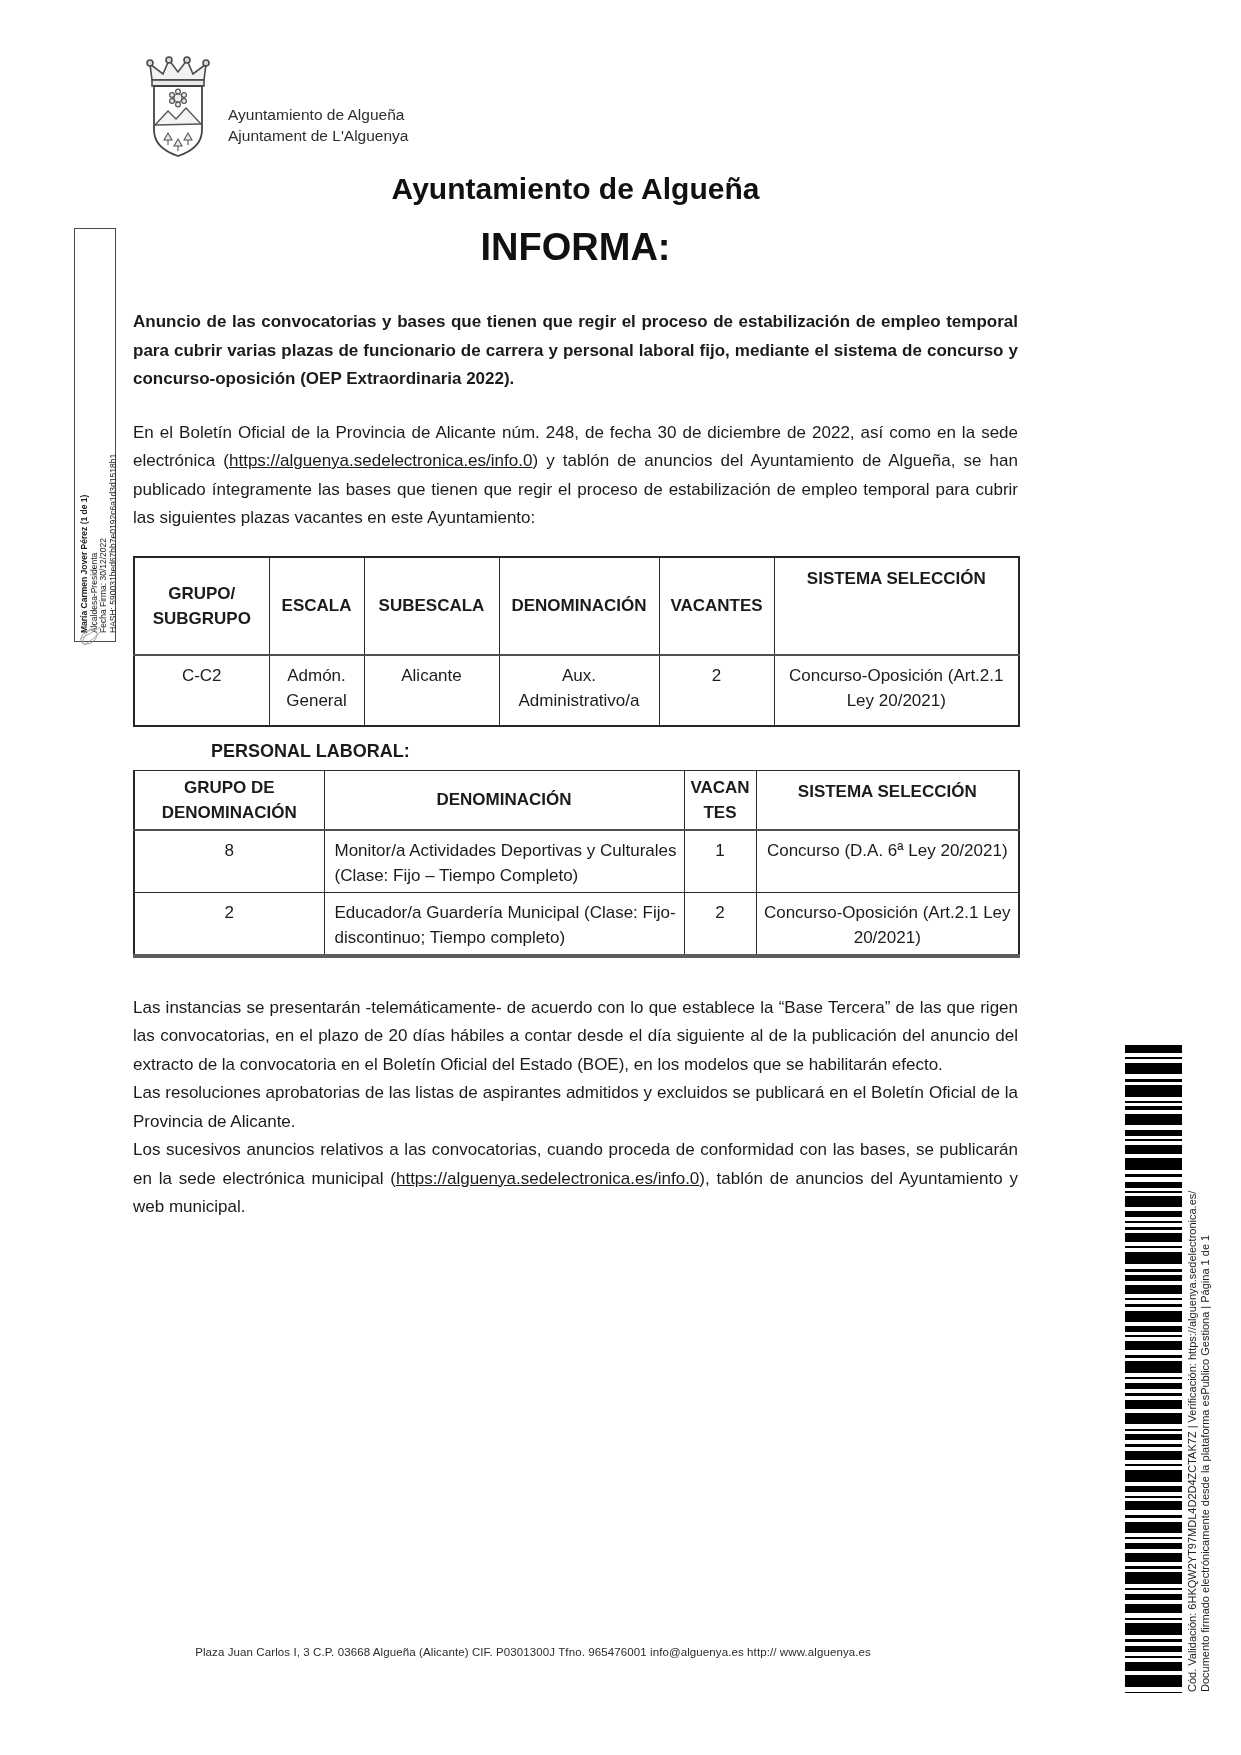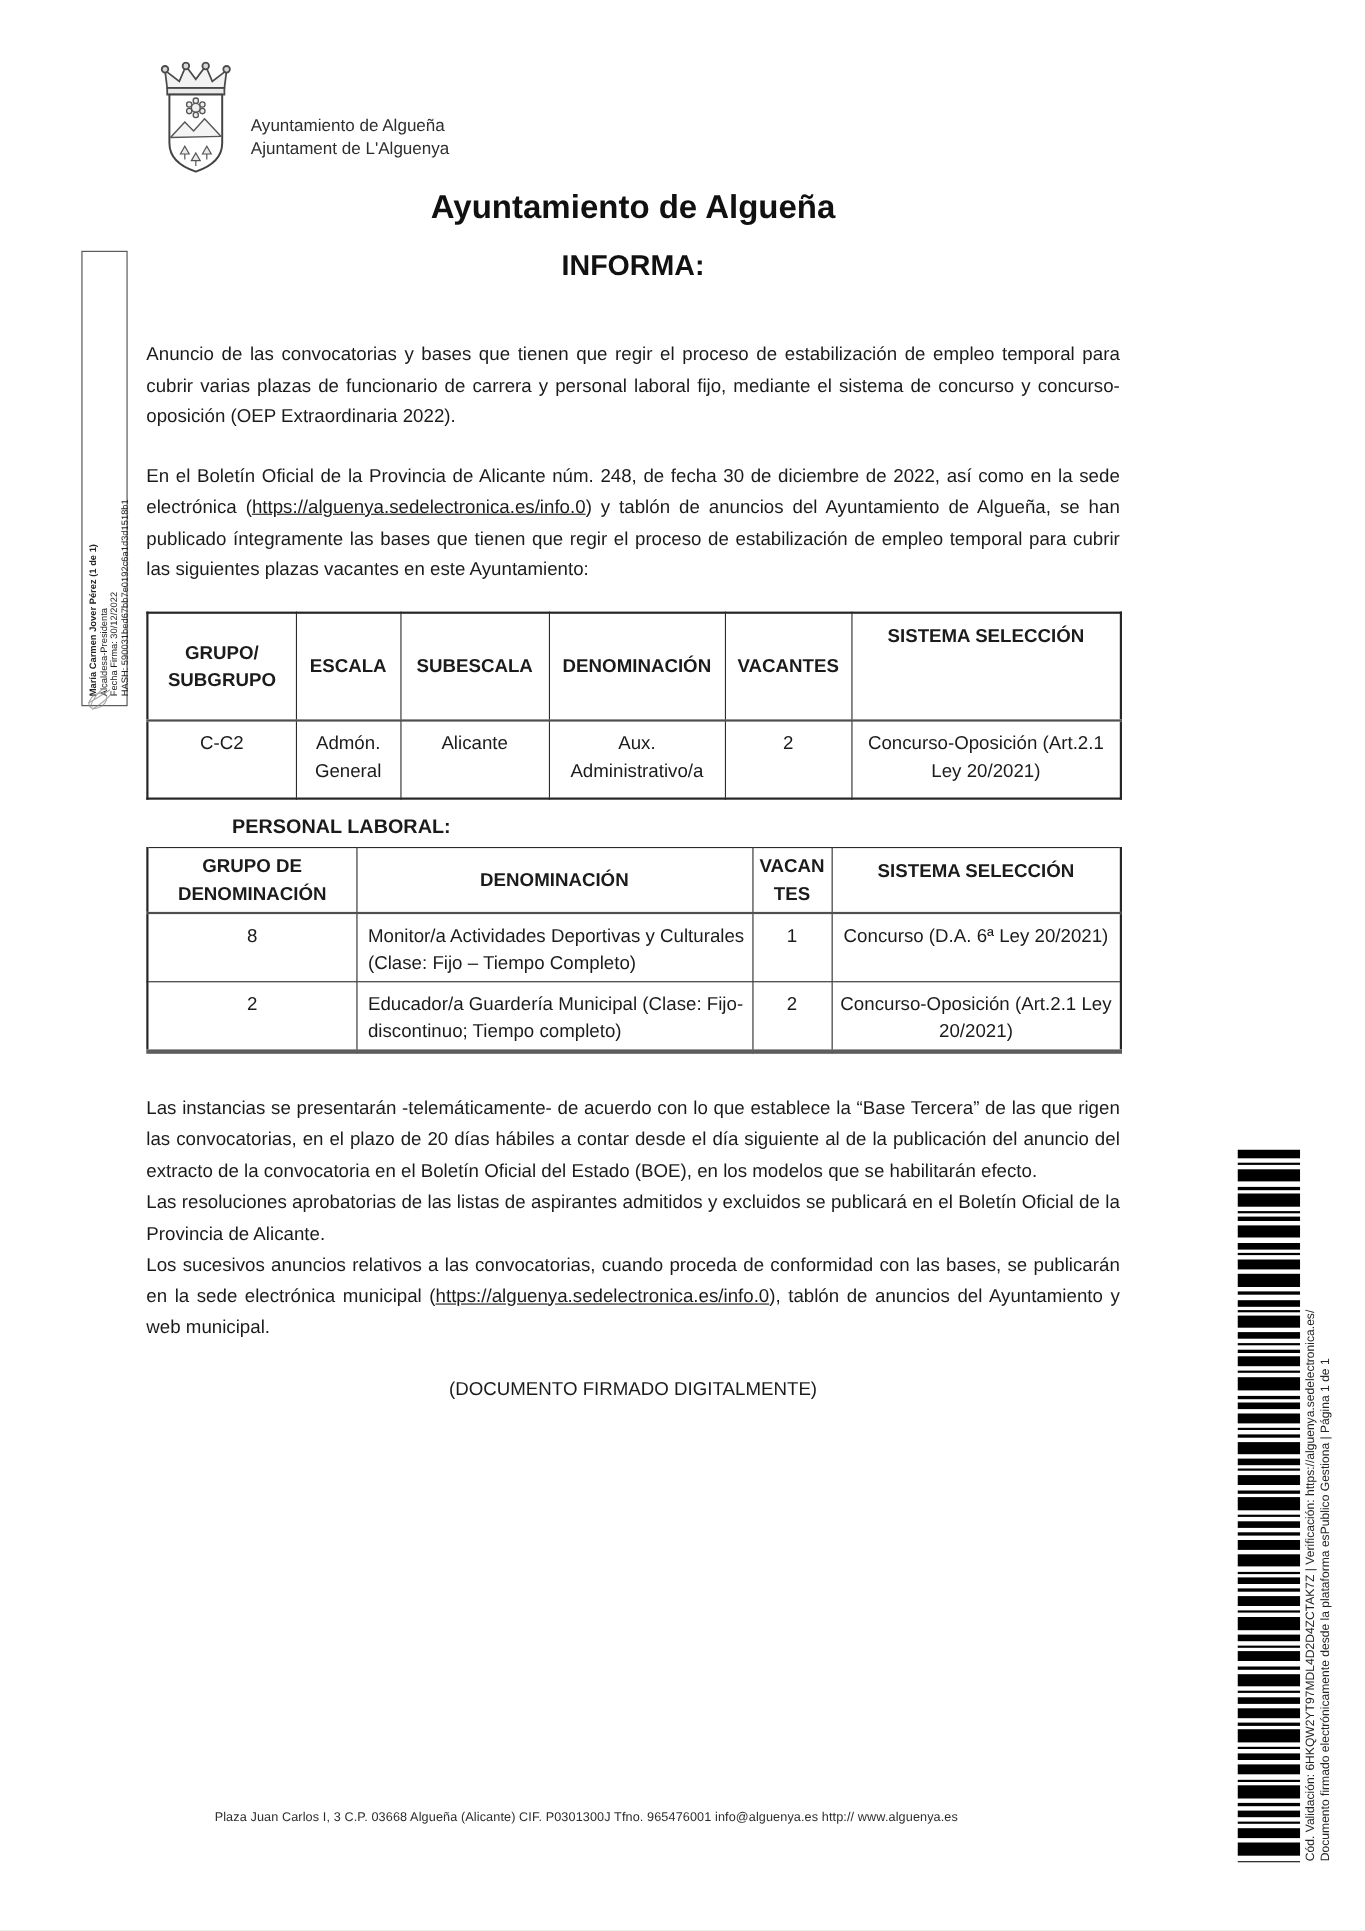--- a/index.html
+++ b/index.html
@@ -7,34 +7,34 @@
     position:relative;width:1241px;height:1755px;margin:0 auto;background:#ffffff;
     font-family:"Liberation Sans","DejaVu Sans",sans-serif;color:#1b1b1b;overflow:hidden;
   }
   
   .logo{position:absolute;left:138px;top:56px;display:flex;align-items:center;}
   .logo svg{display:block;}
   .logo-text{margin-left:10px;margin-top:34px;font-size:15.5px;line-height:21px;color:#2e2e2e;}
   
   .title-wrap{position:absolute;left:133px;top:172px;width:885px;text-align:center;}
   .doc-title{font-size:30px;font-weight:bold;color:#111;}
-  .doc-subtitle{margin-top:20px;font-size:26px;font-weight:bold;color:#111;}
+  .doc-subtitle{margin-top:20px;font-size:38px;font-weight:bold;color:#111;}
   
   .sig-box{position:absolute;left:74px;top:228px;width:40px;height:412px;border:1px solid #4a4a4a;}
   .sig-rot{
     position:absolute;left:5px;top:404px;width:396px;
     transform:rotate(-90deg);transform-origin:0 0;
     font-size:8.5px;line-height:9.6px;color:#222;white-space:nowrap;
   }
   .sig-rot .b{font-weight:bold;}
   .sig-stamp{position:absolute;left:1px;bottom:-8px;opacity:.75;}
   
   .main{position:absolute;left:133px;top:300px;width:885px;font-size:17px;line-height:28.5px;text-align:justify;}
   .main p{margin:0;}
-  .p1{font-weight:normal;margin-top:8px !important;}
+  .p1{font-weight:bold;margin-top:8px !important;}
   .p2{margin-top:25px !important;}
   .link{text-decoration:underline;}
   .sec-heading{margin-top:29px !important;padding-left:78px;font-weight:bold;font-size:18px;line-height:22px;text-align:left;}
   .sec-heading.lab{margin-top:13px !important;}
   
   table{border-collapse:collapse;width:885px;table-layout:fixed;font-size:17px;line-height:25px;}
   th,td{border:1.5px solid #2b2b2b;text-align:center;padding:4px 6px;word-wrap:break-word;}
   th{font-weight:bold;vertical-align:middle;}
   th:last-child{vertical-align:top;padding-top:8px;}
   td{vertical-align:top;padding-top:7px;}
@@ -195,21 +195,20 @@
             <td>2</td>
             <td>Concurso-Oposición (Art.2.1 Ley 20/2021)</td>
           </tr>
         </tbody>
     </table>
 
     <p class="p3">Las instancias se presentarán -telemáticamente- de acuerdo con lo que establece la “Base Tercera” de las que rigen las convocatorias, en el plazo de 20 días hábiles a contar desde el día siguiente al de la publicación del anuncio del extracto de la convocatoria en el Boletín Oficial del Estado (BOE), en los modelos que se habilitarán efecto.</p>
     <p>Las resoluciones aprobatorias de las listas de aspirantes admitidos y excluidos se publicará en el Boletín Oficial de la Provincia de Alicante.</p>
     <p><span>Los sucesivos anuncios relativos a las convocatorias, cuando proceda de conformidad con las bases, se publicarán en la sede electrónica municipal (</span><span class="link">https://alguenya.sedelectronica.es/info.0</span><span>), tablón de anuncios del Ayuntamiento y web municipal.</span></p>
 
-    <div class="signed-line">(DOCUMENTO FIRMADO DIGITALMENTE)</div>
   </div>
 
   <div class="footer">Plaza Juan Carlos I, 3   C.P. 03668   Algueña (Alicante)   CIF. P0301300J   Tfno. 965476001   info@alguenya.es    http:// www.alguenya.es</div>
 
   <div class="barcode">
       <div class="bar" style="height: 8px;"></div>
       <div class="gap" style="height: 4px;"></div>
       <div class="bar" style="height: 2px;"></div>
       <div class="gap" style="height: 4px;"></div>
       <div class="bar" style="height: 11px;"></div>

